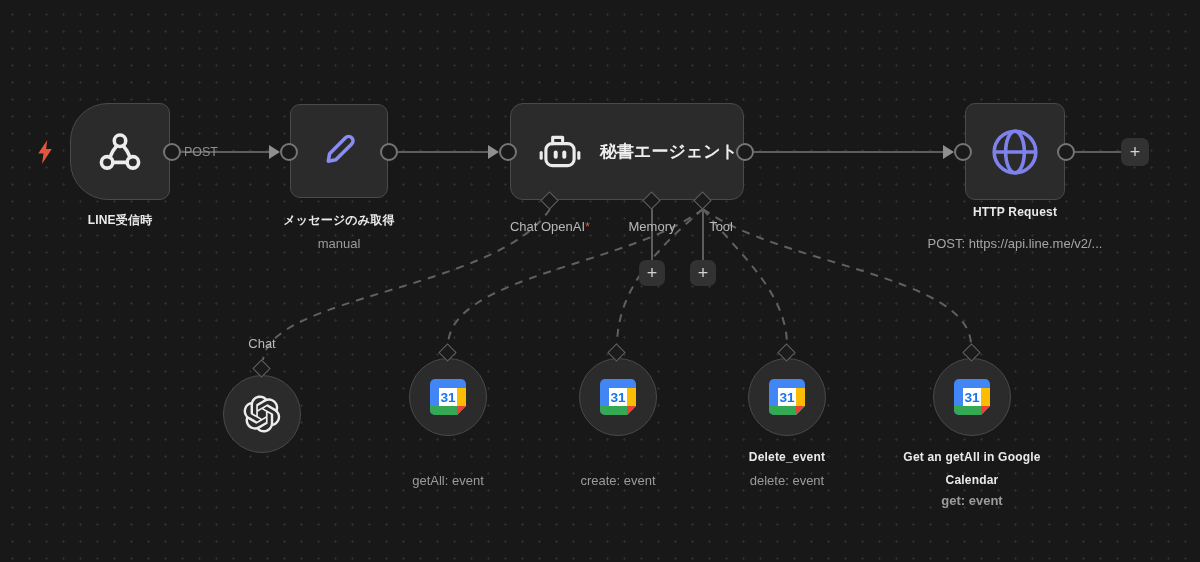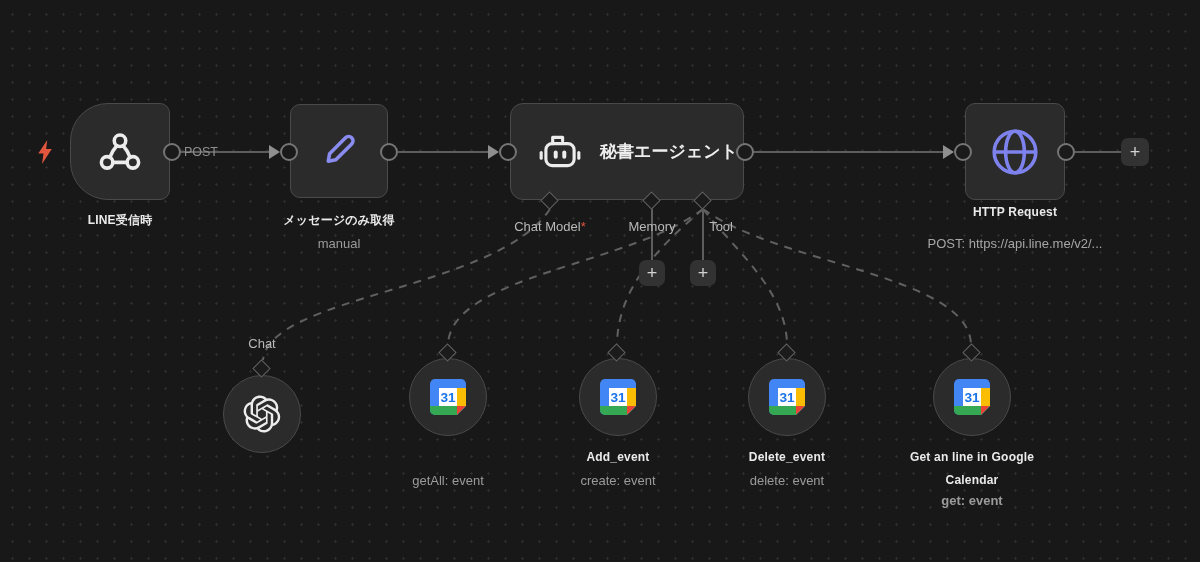--- a/index.html
+++ b/index.html
@@ -119,21 +119,21 @@
       <path d="M40,19.5 V25"></path>
       <rect x="16" y="17.5" width="3.8" height="8" rx="1.9" fill="#ececec" stroke="none"></rect>
       <rect x="24.2" y="17.5" width="3.8" height="8" rx="1.9" fill="#ececec" stroke="none"></rect>
     </svg>
     <span style="font-size:17px;font-weight:600;color:#eeeeee;">秘書エージェント</span>
   </div>
   <div class="endpoint" style="left:736px;top:143px;"></div>
   <div class="diamond" style="left:543px;top:194px;"></div>
   <div class="diamond" style="left:645px;top:194px;"></div>
   <div class="diamond" style="left:696px;top:194px;"></div>
-  <div class="port-label" style="left:480px;top:219px;width:140px;"><span>Chat Model</span><span class="asterisk">*</span></div>
+  <div class="port-label" style="left:480px;top:219px;width:140px;"><span>Chat OpenAI</span><span class="asterisk">*</span></div>
   <div class="port-label" style="left:612px;top:219px;width:80px;">Memory</div>
   <div class="port-label" style="left:673px;top:219px;width:60px;text-align:right;">Tool</div>
   <div class="plus-btn" style="left:639px;top:260px;width:26px;height:26px;">
       <span>+</span>
     </div>
   <div class="plus-btn" style="left:690px;top:260px;width:26px;height:26px;">
       <span>+</span>
     </div>
 
   <div class="endpoint" style="left:954px;top:143px;"></div>
@@ -185,21 +185,20 @@
       <g clip-path="url(#calclip)">
         <rect width="100" height="100" fill="#4285f4"></rect>
         <rect y="75" width="100" height="25" fill="#34a853"></rect>
         <rect x="75" y="25" width="25" height="50" fill="#fbbc04"></rect>
         <polygon points="75,75 100,75 75,100" fill="#ea4335"></polygon>
         <rect x="25" y="25" width="50" height="50" fill="#ffffff"></rect>
         <text x="50" y="63" text-anchor="middle" font-family="Liberation Sans, sans-serif" font-size="38" font-weight="bold" fill="#1a73e8">31</text>
       </g>
     </svg>
   </div>
-  <div class="node-label" style="left:518px;top:446px;width:200px;">Add_event</div>
   <div class="node-sub" style="left:518px;top:473px;width:200px;">create: event</div>
 
   <div class="diamond" style="left:780px;top:346px;"></div>
   <div class="node round" style="left:748px;top:358px;width:78px;height:78px;">
     <svg class="icon gcal" width="36" height="36" viewBox="0 0 100 100">
       <g clip-path="url(#calclip)">
         <rect width="100" height="100" fill="#4285f4"></rect>
         <rect y="75" width="100" height="25" fill="#34a853"></rect>
         <rect x="75" y="25" width="25" height="50" fill="#fbbc04"></rect>
         <polygon points="75,75 100,75 75,100" fill="#ea4335"></polygon>
@@ -217,16 +216,16 @@
       <g clip-path="url(#calclip)">
         <rect width="100" height="100" fill="#4285f4"></rect>
         <rect y="75" width="100" height="25" fill="#34a853"></rect>
         <rect x="75" y="25" width="25" height="50" fill="#fbbc04"></rect>
         <polygon points="75,75 100,75 75,100" fill="#ea4335"></polygon>
         <rect x="25" y="25" width="50" height="50" fill="#ffffff"></rect>
         <text x="50" y="63" text-anchor="middle" font-family="Liberation Sans, sans-serif" font-size="38" font-weight="bold" fill="#1a73e8">31</text>
       </g>
     </svg>
   </div>
-  <div class="node-label" style="left:897px;top:446px;width:150px;">Get an line in Google Calendar</div>
+  <div class="node-label" style="left:897px;top:446px;width:150px;">Get an getAll in Google Calendar</div>
   <div class="node-sub" style="left:872px;top:493px;width:200px;font-weight:bold;">get: event</div>
 
 </div>
 
 </body></html>

